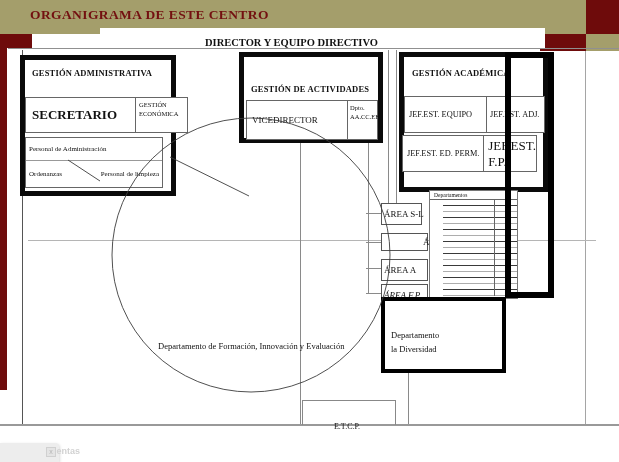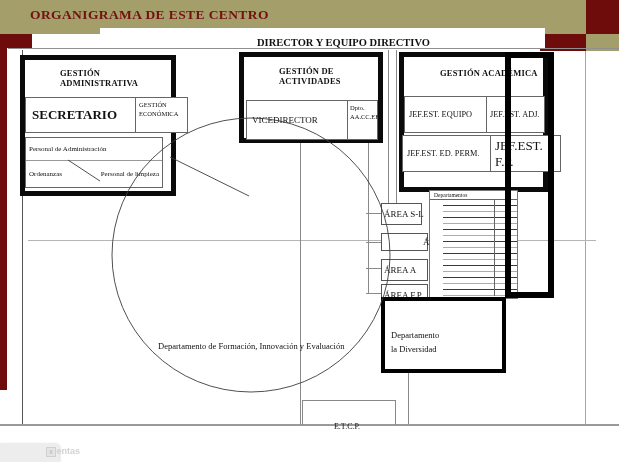--- a/index.html
+++ b/index.html
@@ -14,21 +14,21 @@
   
   .banner{left:0;top:0;width:586px;height:34px;background:var(--olive);z-index:1;}
   .banner-title{left:30px;top:7px;font-size:13.5px;font-weight:bold;color:var(--titlered);
                 letter-spacing:.4px;z-index:3;white-space:nowrap;}
   .sq{z-index:1;}
   .white-overlay{left:100px;top:28px;width:445px;height:20px;background:#fff;z-index:2;}
   
   .hline,.vline{background:var(--linegray);z-index:4;}
   
   .thickbox{border:5px solid #0a0a0a;background:#fff;z-index:5;}
-  .titlecell{font-weight:bold;font-size:8.5px;letter-spacing:.2px;display:flex;align-items:center;margin-left:28px;}
+  .titlecell{font-weight:bold;font-size:8.5px;letter-spacing:.2px;display:flex;align-items:center;}
   .cell{border:1px solid var(--border-thin);background:#fff;position:absolute;display:flex;z-index:6;}
   .celltxt{display:flex;align-items:center;}
   .small{font-size:7px;}
   .tiny{font-size:6.5px;line-height:1.35;}
   .areabox{border:1px solid #555;background:#fff;z-index:6;display:flex;align-items:center;
            font-size:9px;padding-left:2px;white-space:nowrap;}
   
   .deptable{border:1px solid #777;background:#fff;z-index:6;}
   .dephead{font-size:5.5px;padding:1px 0 0 4px;border-bottom:1px solid #666;height:9px;}
   .deprows{position:absolute;left:13px;top:9px;width:74px;}
@@ -69,63 +69,63 @@
   <div class="abs vline" style="left:368px;top:141px;width:1px;height:152px;"></div>
   <div class="abs hline" style="left:366px;top:213px;width:16px;height:1px;"></div>
   <div class="abs hline" style="left:366px;top:242px;width:16px;height:1px;"></div>
   <div class="abs hline" style="left:366px;top:268px;width:16px;height:1px;"></div>
   <div class="abs hline" style="left:366px;top:293px;width:16px;height:1px;"></div>
   <div class="abs vline" style="left:388px;top:50px;width:1px;height:153px;"></div>
   <div class="abs vline" style="left:396px;top:50px;width:1px;height:153px;"></div>
   <div class="abs vline" style="left:408px;top:373px;width:1px;height:51px;"></div>
   <div class="abs" style="left:302px;top:400px;width:94px;height:25px;border:1px solid #888;border-bottom:none;z-index:4;"></div>
 
-  <div class="abs plaintext" style="left:205px;top:37px;width:225px;text-align:right;font-size:10.5px;font-weight:bold;z-index:3;white-space:nowrap;">DIRECTOR Y EQUIPO DIRECTIVO</div>
+  <div class="abs plaintext" style="left:205px;top:37px;width:225px;text-align:left;font-size:10.5px;font-weight:bold;z-index:3;white-space:nowrap;">DIRECTOR Y EQUIPO DIRECTIVO</div>
 
   <div class="abs thickbox" style="left:20px;top:55px;width:156px;height:141px;">
     <div class="titlecell" style="padding:8px 0 0 7px;">GESTIÓN ADMINISTRATIVA</div>
   </div>
   <div class="cell" style="left:25px;top:97px;width:163px;height:36px;">
     <div class="celltxt" style="flex:1;padding-left:6px;font-weight:bold;font-size:13px;">SECRETARIO</div>
     <div class="tiny" style="width:52px;border-left:1px solid var(--border-thin);padding:3px 0 0 3px;">GESTIÓN ECONÓMICA</div>
   </div>
   <div class="cell" style="left:25px;top:137px;width:138px;height:51px;flex-direction:column;">
     <div class="celltxt small" style="height:23px;border-bottom:1px solid #999;padding-left:3px;">Personal de Administración</div>
     <div style="flex:1;display:flex;align-items:center;justify-content:space-between;padding:0 3px;">
       <span class="small">Ordenanzas</span>
       <span class="small">Personal de limpieza</span>
     </div>
   </div>
 
   <div class="abs thickbox" style="left:239px;top:52px;width:144px;height:91px;">
-    <div class="titlecell" style="padding:9px 0 0 7px;">GESTIÓN DE ACTIVIDADES</div>
+    <div class="titlecell" style="padding:27px 0 0 7px;">GESTIÓN DE ACTIVIDADES</div>
   </div>
   <div class="cell" style="left:246px;top:100px;width:132px;height:40px;">
     <div class="celltxt" style="flex:1;padding-left:5px;font-size:9px;">VICEDIRECTOR</div>
     <div class="tiny" style="width:30px;border-left:1px solid var(--border-thin);padding:3px 0 0 2px;">Dpto. AA.CC.EE.</div>
   </div>
 
   <div class="abs thickbox" style="left:399px;top:52px;width:149px;height:140px;">
     <div class="titlecell" style="padding:11px 0 0 8px;">GESTIÓN ACADÉMICA</div>
   </div>
   <div class="cell" style="left:404px;top:96px;width:141px;height:37px;">
     <div class="celltxt" style="width:81px;padding-left:4px;font-size:8.3px;">JEF.EST. EQUIPO</div>
     <div class="celltxt" style="flex:1;border-left:1px solid var(--border-thin);padding-left:3px;font-size:8.3px;">JEF.EST. ADJ.</div>
   </div>
-  <div class="cell" style="left:402px;top:135px;width:159px;height:37px;">
+  <div class="cell" style="left:402px;top:135px;width:135px;height:37px;">
     <div class="celltxt" style="width:87px;padding-left:4px;font-size:8.3px;">JEF.EST. ED. PERM.</div>
     <div class="celltxt" style="flex:1;border-left:1px solid var(--border-thin);padding-left:4px;font-size:13px;">JEF.EST. F.P.</div>
   </div>
 
   <div class="abs" style="left:505px;top:52px;width:49px;height:246px;border:6px solid #000;z-index:7;"></div>
 
   <div class="abs areabox" style="left:381px;top:203px;width:41px;height:22px;">ÁREA S-L</div>
   <div class="abs areabox" style="left:381px;top:233px;width:47px;height:18px;padding-left:41px;">ÁREA C-T</div>
   <div class="abs areabox" style="left:381px;top:259px;width:47px;height:22px;text-align:right;">ÁREA A</div>
-  <div class="abs areabox" style="left:381px;top:284px;width:47px;height:22px;">ÁREA F.P.</div>
+  <div class="abs areabox" style="left:381px;top:284px;width:47px;height:22px;font-style:italic;">ÁREA F.P.</div>
 
   <div class="abs deptable" style="left:429px;top:190px;width:89px;height:109px;">
     <div class="dephead">Departamentos</div>
     <div class="deprows" id="deprows">
         <div class="deprow d"></div>
         <div class="deprow l"></div>
         <div class="deprow d"></div>
         <div class="deprow l"></div>
         <div class="deprow d"></div>
         <div class="deprow l"></div>

